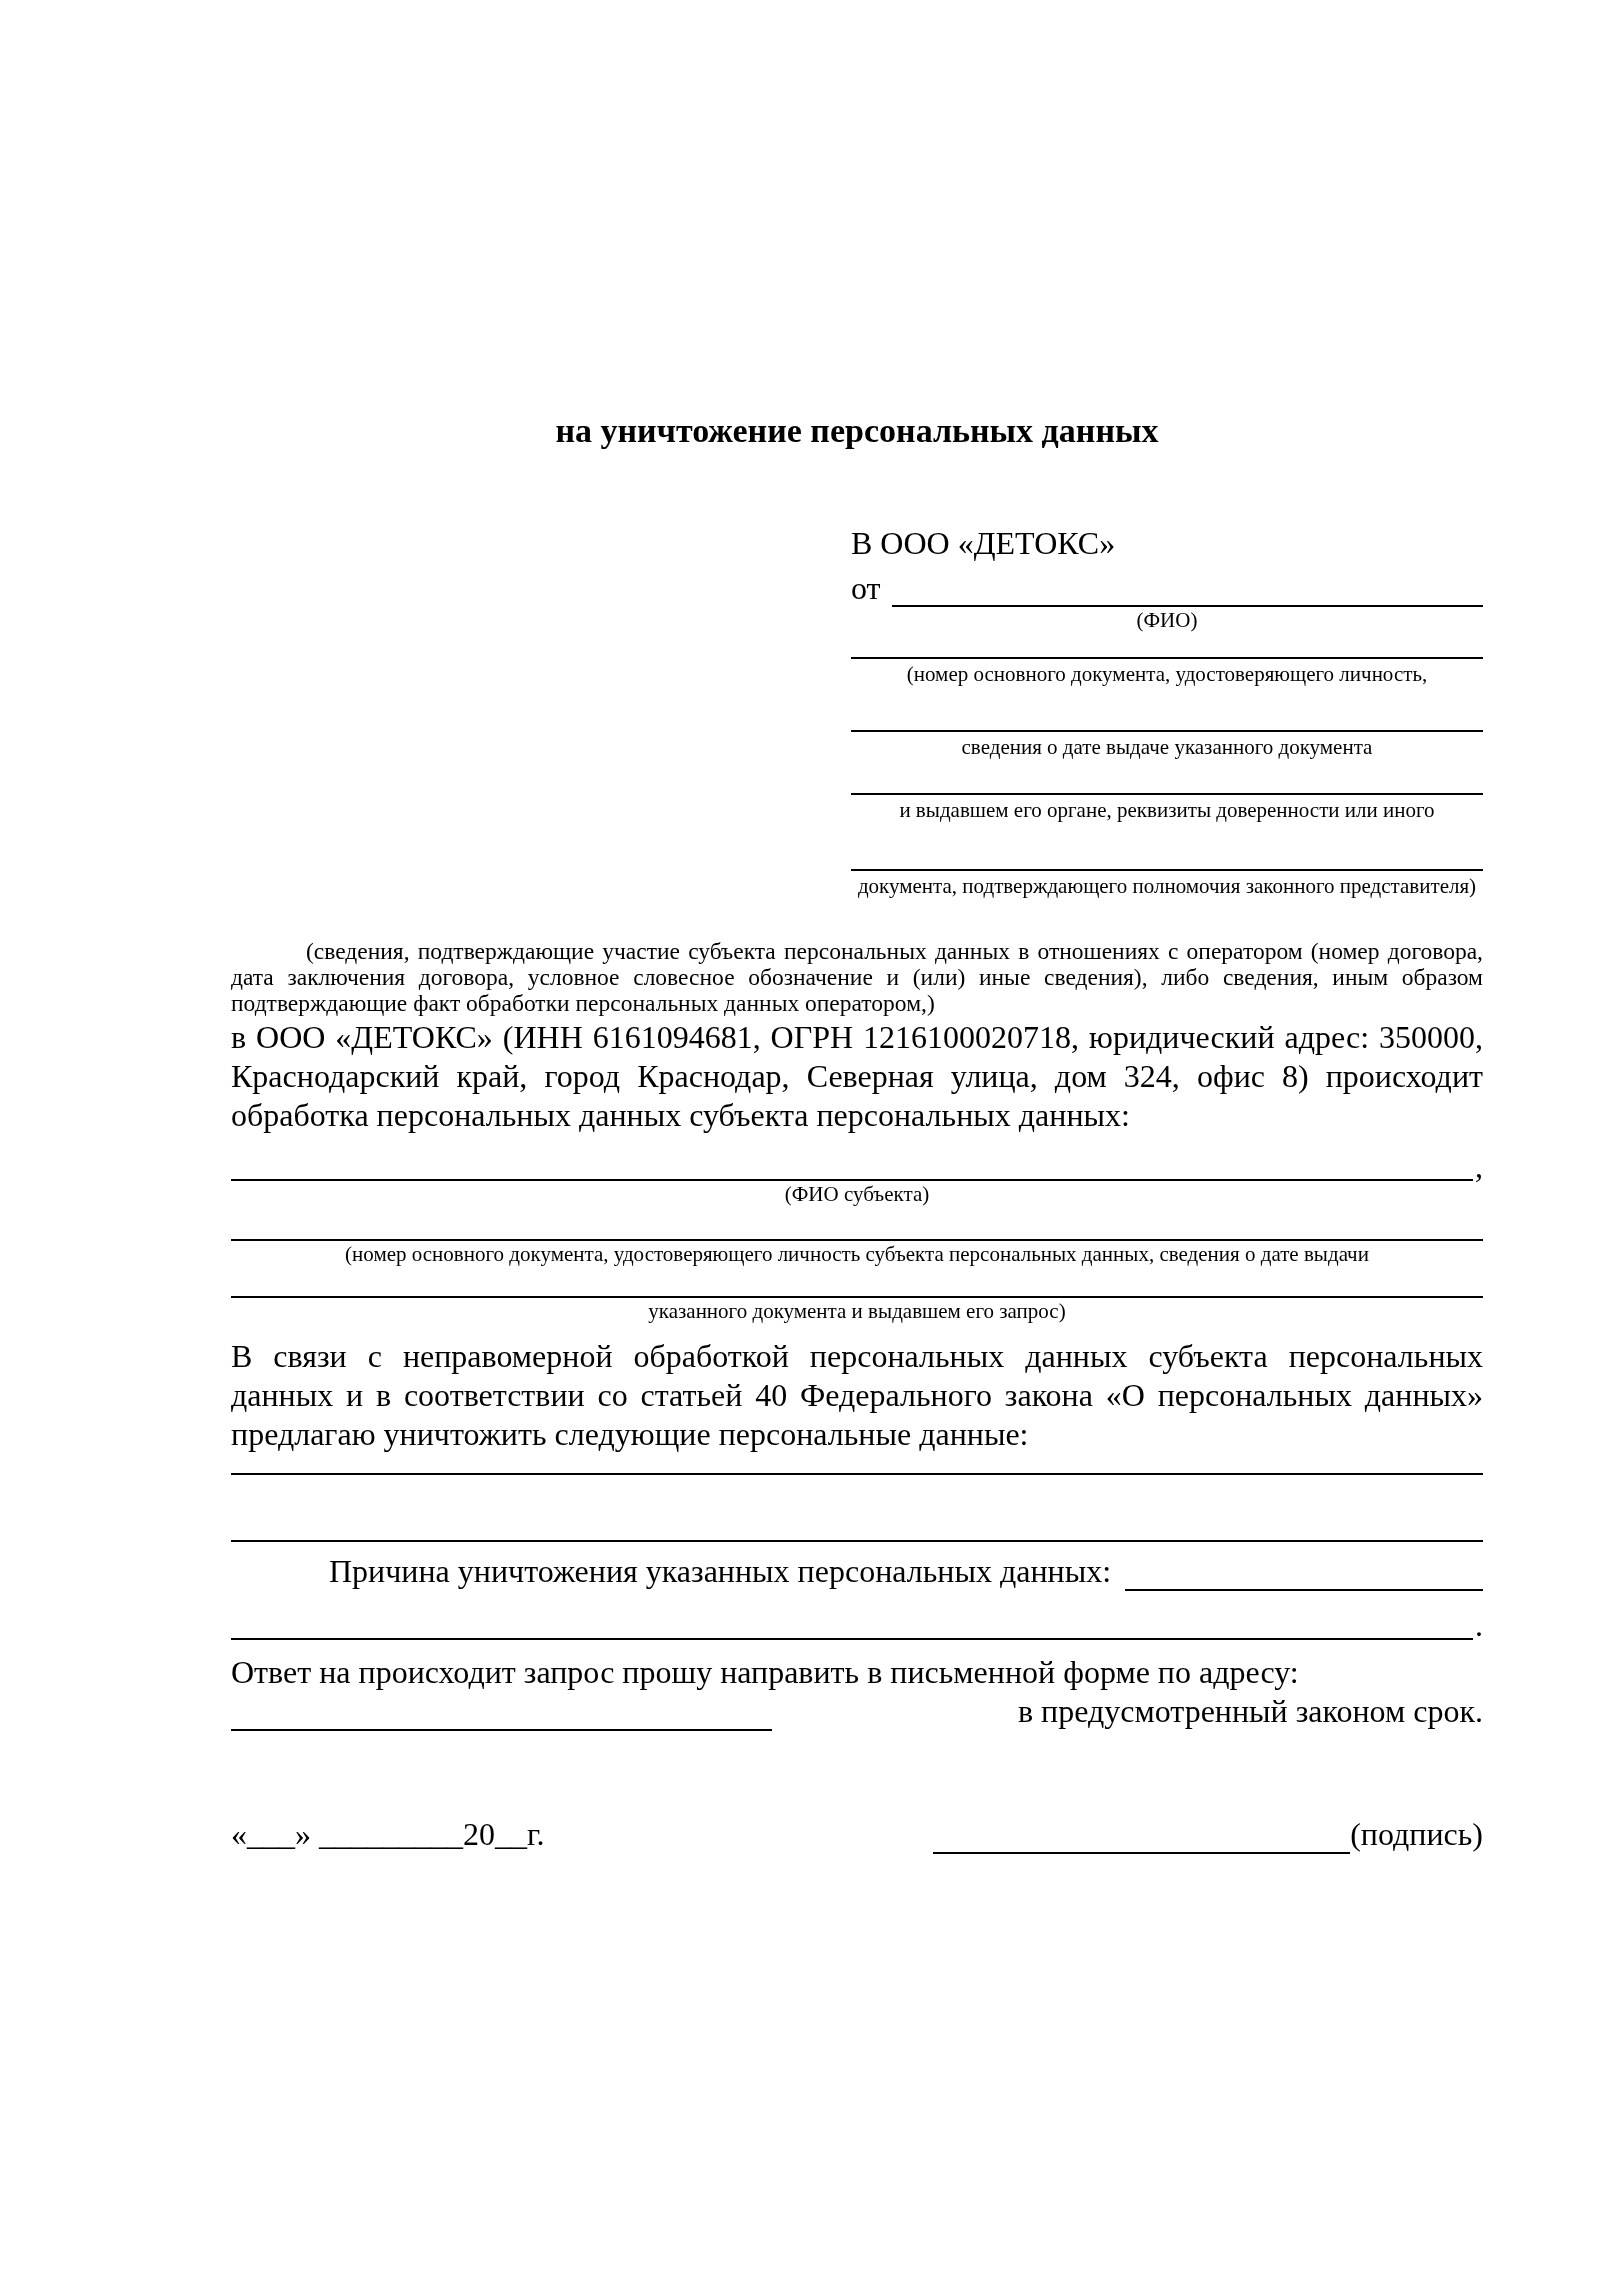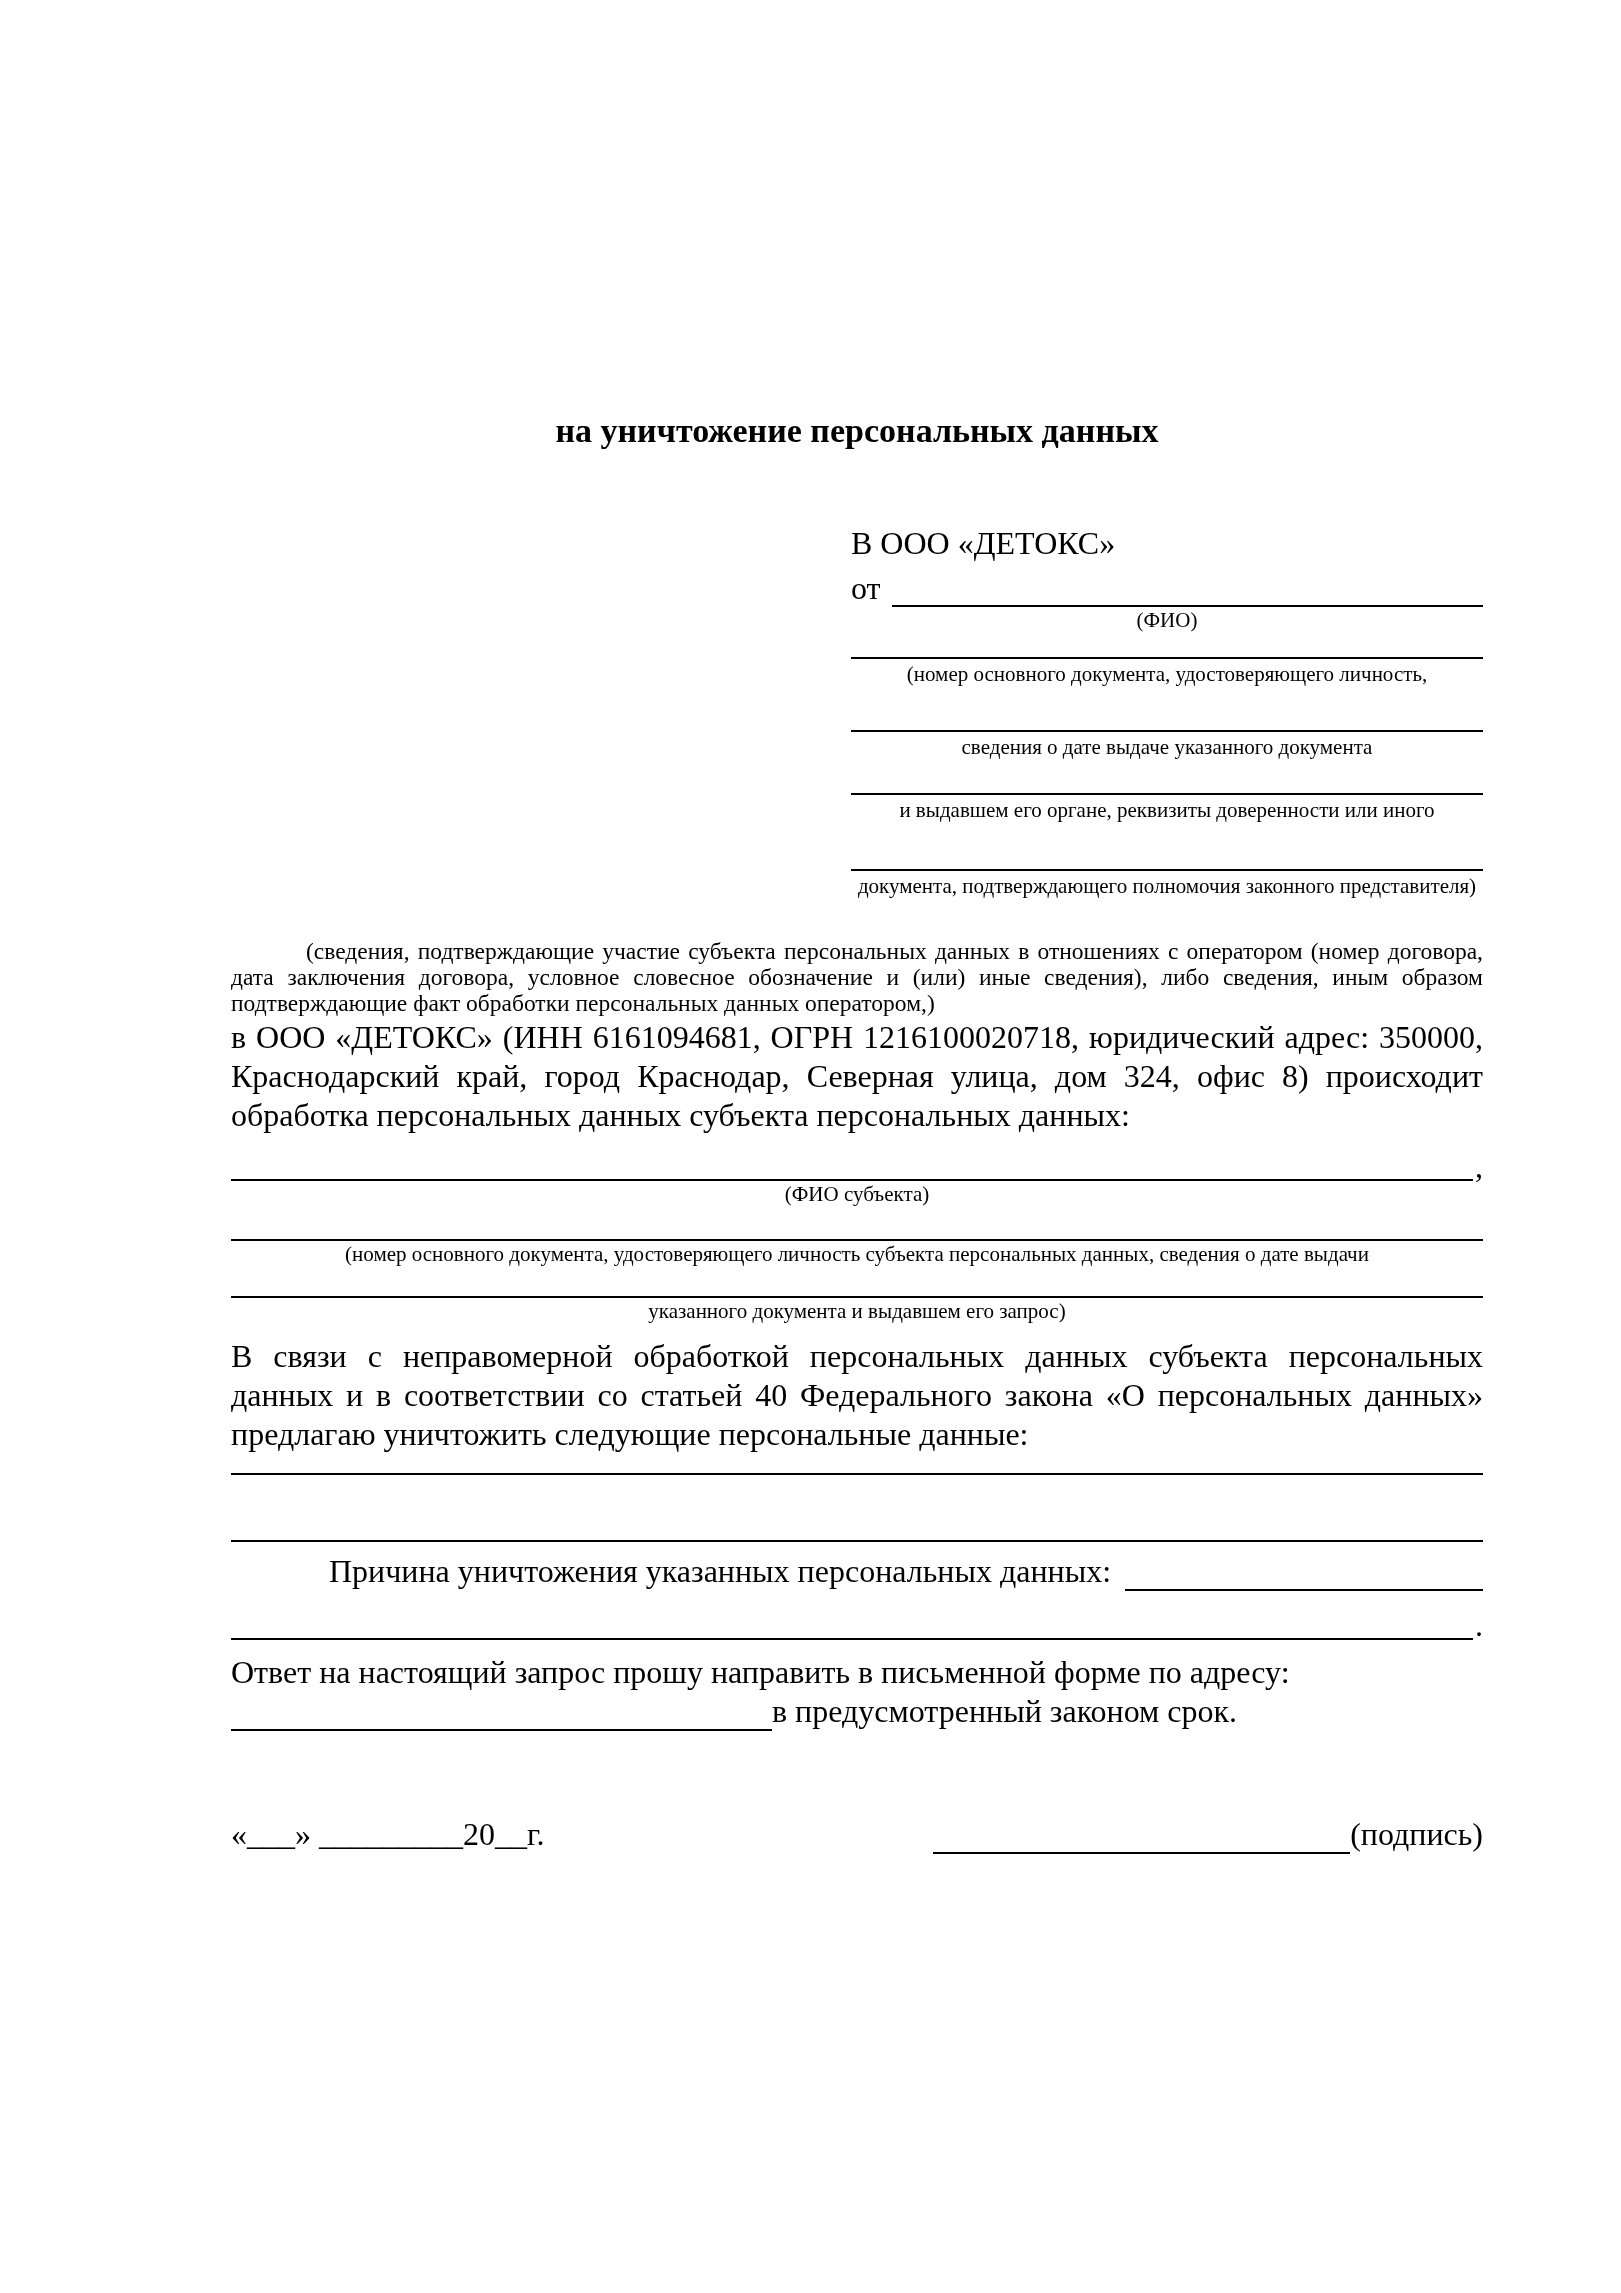--- a/index.html
+++ b/index.html
@@ -53,21 +53,21 @@
   .mt-op { margin-top:2px; }
   .r-fio { margin-top:17.6px; }
   .r-doc1 { margin-top:31px; }
   .r-doc2 { margin-top:29px; }
   .p-demand { margin-top:11.8px; }
   .r-blank1 { margin-top:19.6px; }
   .r-blank2 { margin-top:65px; }
   .reason-row { margin-top:9.8px; line-height:39px; }
   .r-period { margin-top:19.6px; }
   .p-reply { margin-top:13.7px; }
-  .reply-l2 { display:flex; align-items:flex-end; line-height:39px; }
+  .reply-l2 { display:flex; align-items:flex-end; line-height:39px;justify-content:space-between; }
   .reply-l2 .fline2 { width:541px; border-bottom:2.9px solid #000; flex:0 0 541px; }
   
   .sign-row {
     display:flex; align-items:flex-end; justify-content:space-between;
     margin-top:84px; line-height:39px;
   }
   .sig-right { display:flex; align-items:flex-end; }
   .sig-line { width:417px; border-bottom:2.9px solid #000; height:0; }
 </style>
 </head>
@@ -135,21 +135,21 @@
       <span class="lead">Причина уничтожения указанных персональных данных:</span>
       <span class="fline"></span>
     </div>
 
     <div class="rule-row r-period">
       <span class="rule"></span>
       <span class="tail-char">.</span>
     </div>
 
     <div class="para p-reply">
-      <span>Ответ на настоящий запрос прошу направить в письменной форме по адресу:</span>
+      <span>Ответ на происходит запрос прошу направить в письменной форме по адресу:</span>
     </div>
     <div class="reply-l2">
       <span class="fline2"></span>
       <span>в предусмотренный законом срок.</span>
     </div>
 
     <div class="sign-row">
       <span>«___» _________20__г.</span>
       <span class="sig-right">
         <span class="sig-line"></span>

